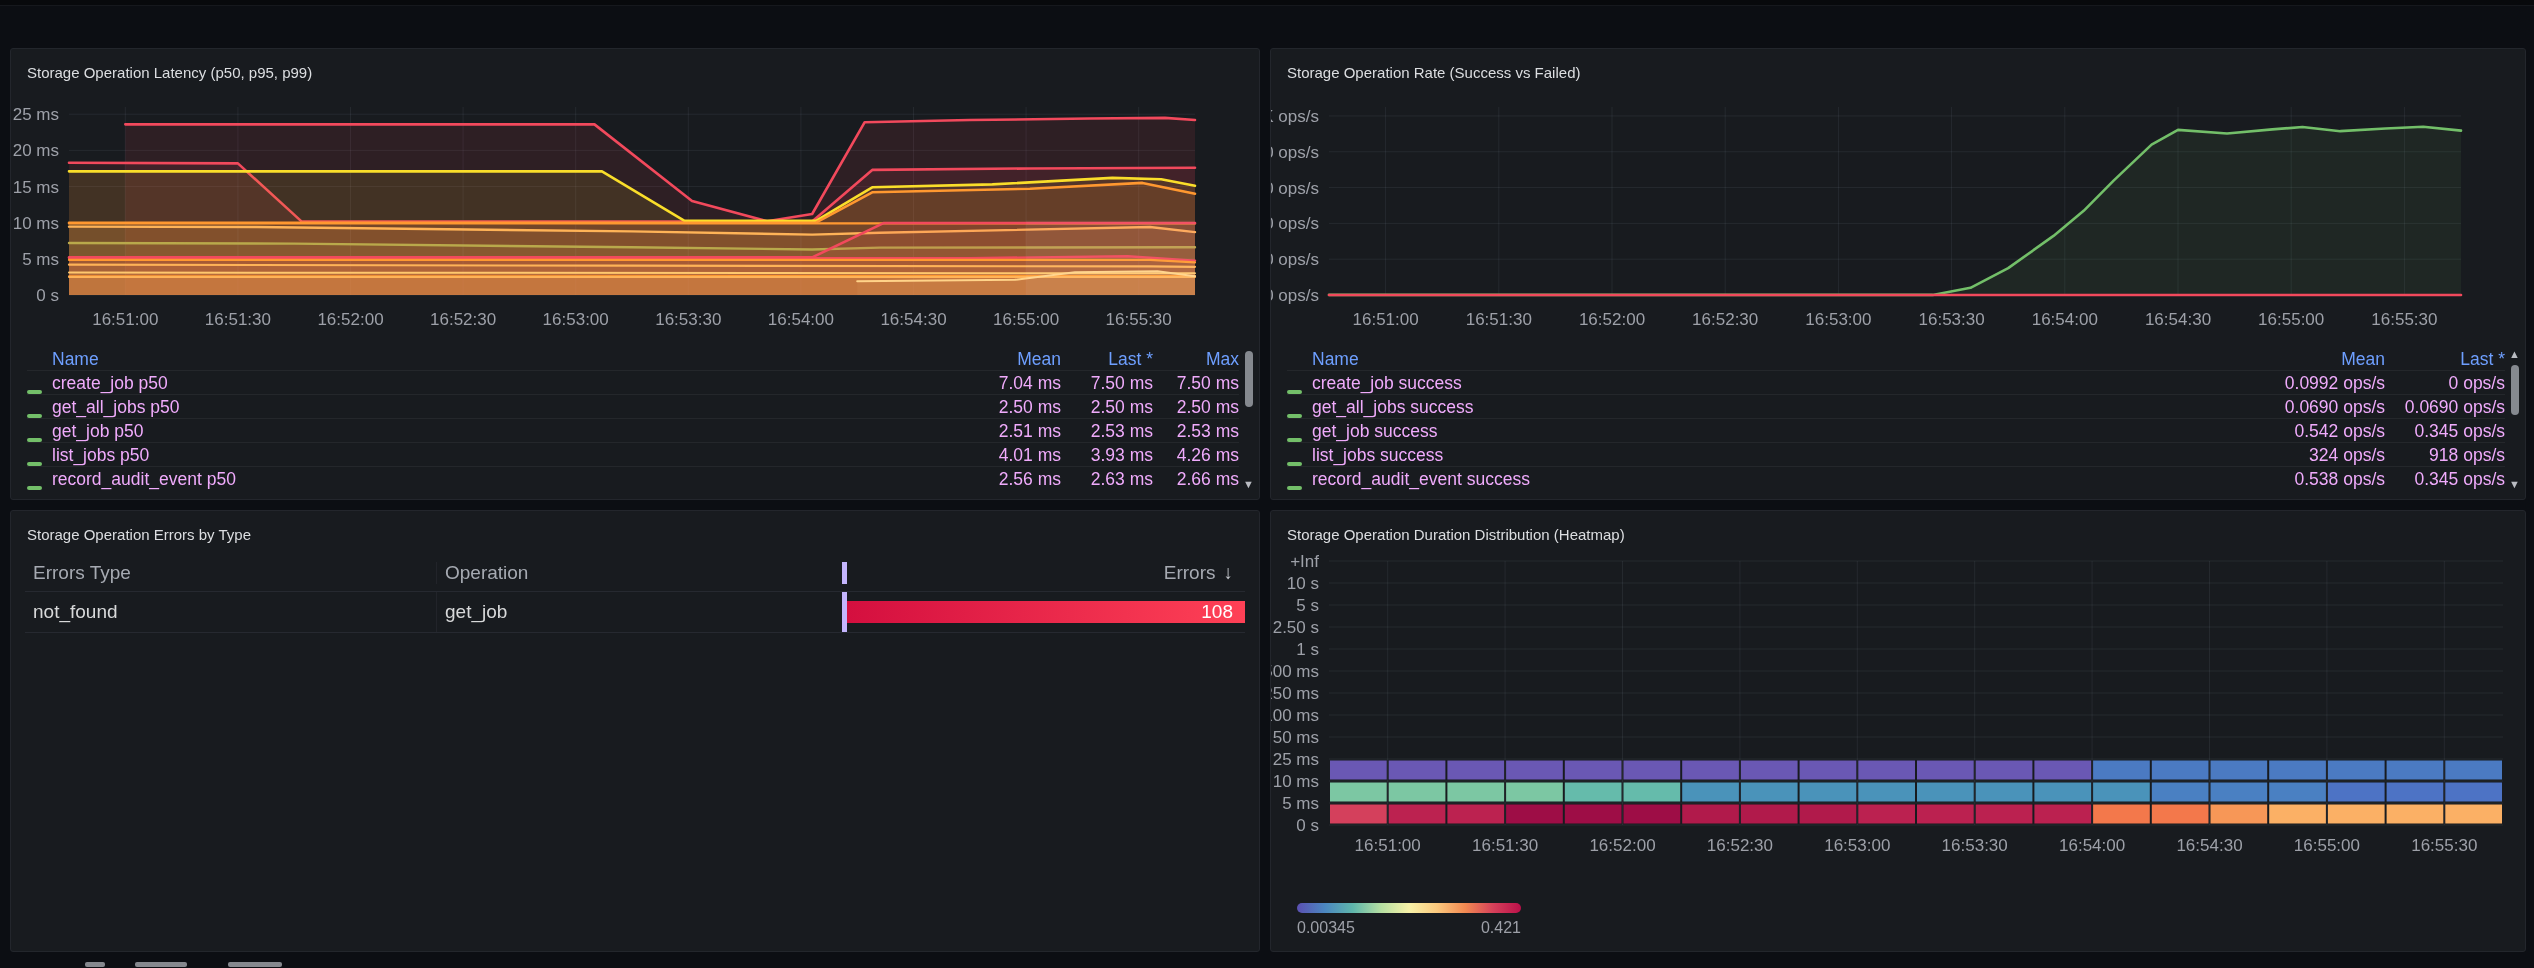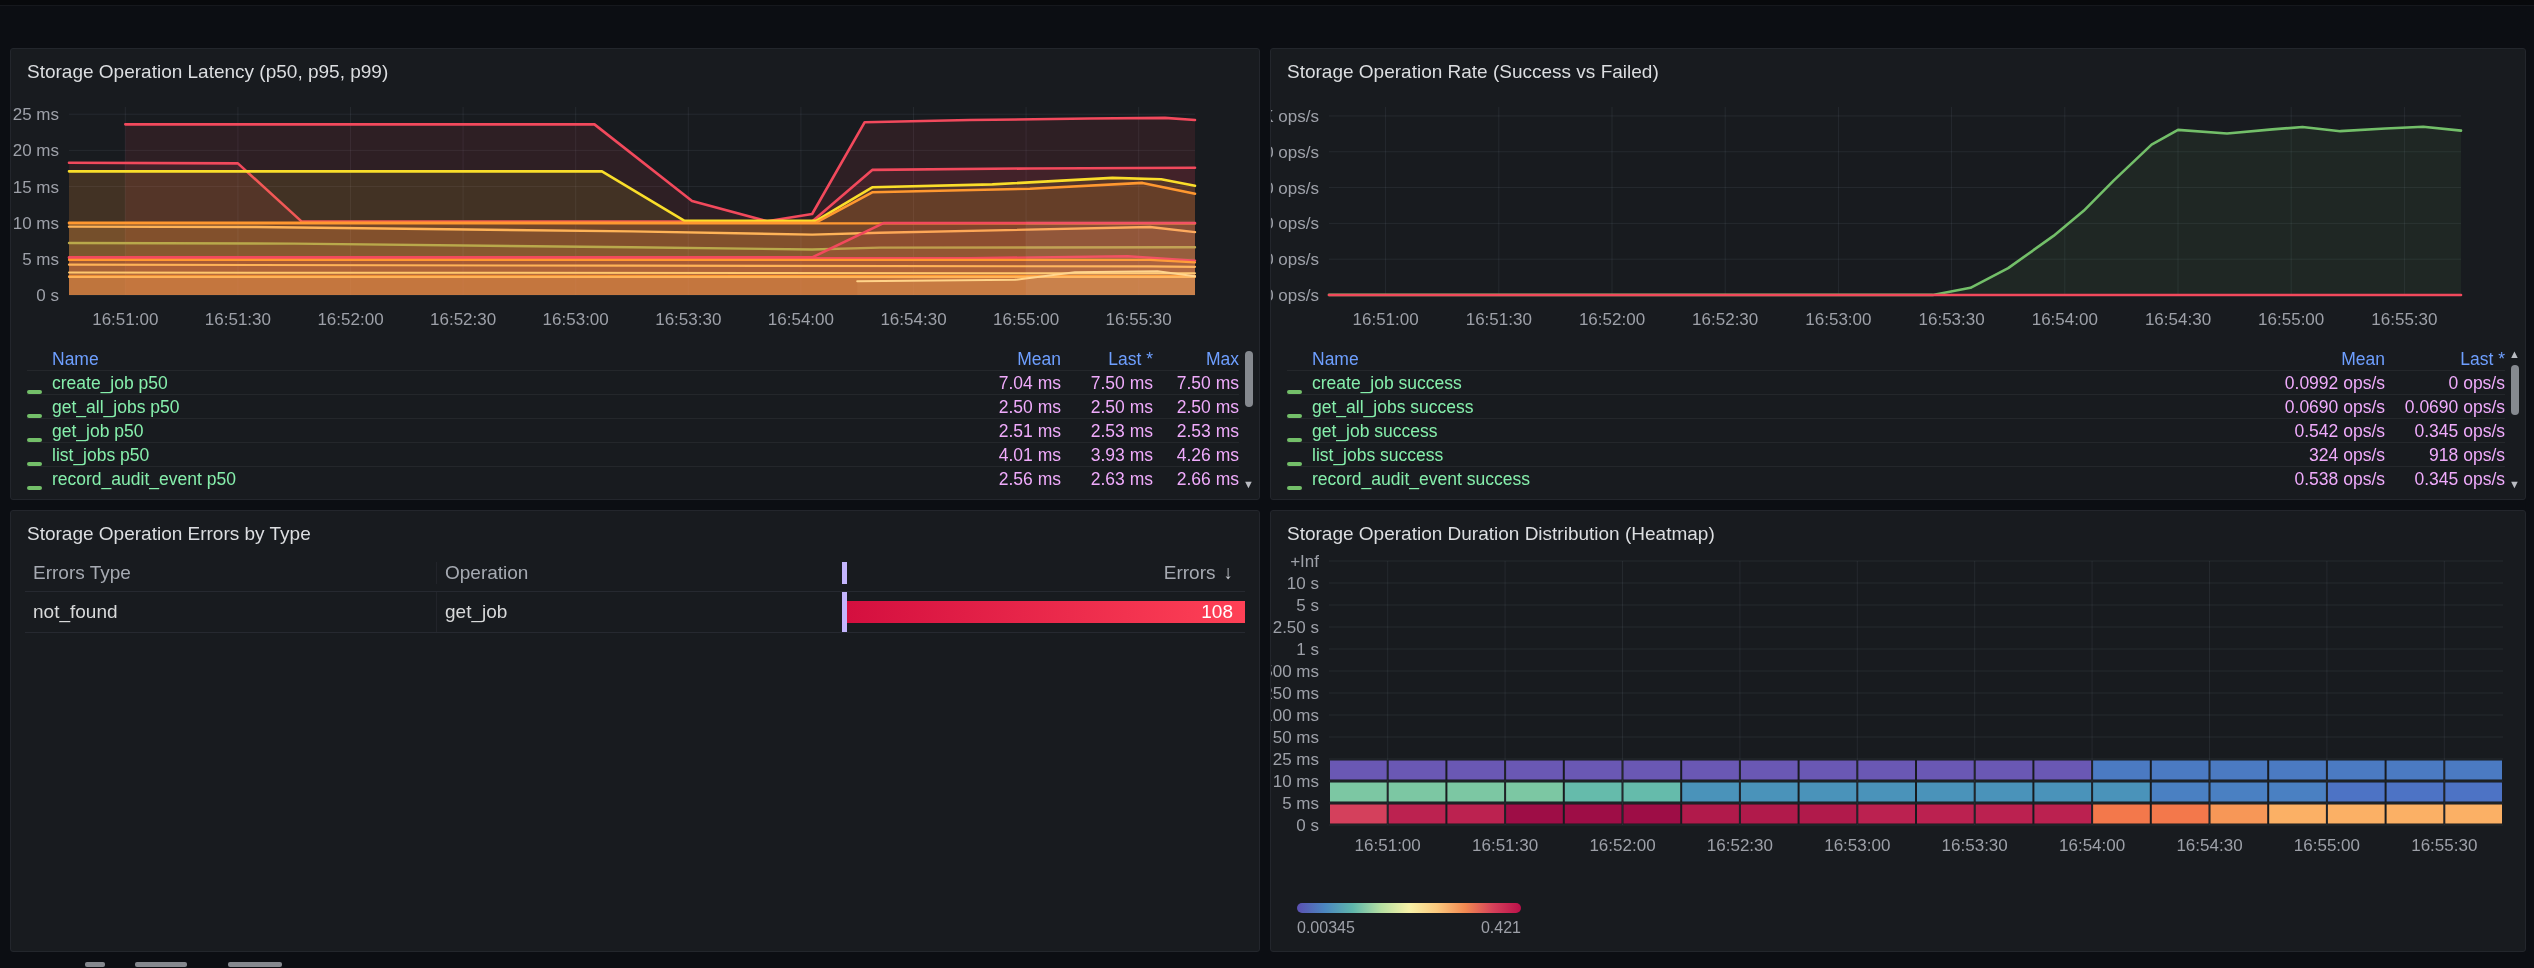--- a/index.html
+++ b/index.html
@@ -9,30 +9,30 @@
   .sect{position:absolute;left:26px;top:12px;display:flex;align-items:center;gap:14px;
         font-size:24px;font-weight:500;color:#d8d9da;cursor:pointer;margin-top:34px;}
   .chev{width:10px;height:10px;border-right:2px solid #c7cad0;border-bottom:2px solid #c7cad0;
         transform:rotate(45deg);margin-top:-6px;}
   .panel{position:absolute;background:#181b1f;border:1px solid #23262c;border-radius:3px;}
   #p-latency{left:10px;top:48px;width:1248px;height:450px;}
   #p-rate{left:1270px;top:48px;width:1254px;height:450px;}
   #p-errors{left:10px;top:510px;width:1248px;height:440px;}
   #p-heatmap{left:1270px;top:510px;width:1254px;height:440px;}
   .ptitle{height:34px;display:flex;align-items:center;padding:6px 16px 0 16px;
-          font-size:19px;font-weight:500;color:#dcdee1;white-space:nowrap;}
+          font-size:15px;font-weight:500;color:#dcdee1;white-space:nowrap;}
   .chart-svg{position:absolute;left:0;top:36px;}
   svg text{font-size:17px;fill:#9da0a8;}
   .legend{position:absolute;left:16px;right:20px;top:300px;font-size:17.5px;}
   .lrow{display:flex;align-items:flex-end;height:23px;border-top:1px solid rgba(255,255,255,.055);}
   .lhead{border-top:none;height:21px;}
   .lhead .lname,.lhead .lv{color:#6e9fff;font-weight:500;}
   .swsp{width:25px;flex:none;}
   .sw{width:15px;height:4px;border-radius:2px;margin-right:10px;flex:none;}
-  .lname{flex:1;color:#86efac;white-space:nowrap;overflow:hidden;}
+  .lname{flex:1;color:#f0abfc;white-space:nowrap;overflow:hidden;}
   .lv{text-align:right;color:#f0abfc;white-space:nowrap;}
   .sb-thumb{position:absolute;width:8px;background:#85898f;border-radius:4px;}
   .sb-arrow{position:absolute;font-size:11px;color:#b9bcc2;line-height:11px;}
   .etable{position:absolute;left:14px;right:14px;top:44px;}
   .ehead{display:flex;height:36px;align-items:center;color:#a6aab2;font-size:19px;
          border-bottom:1px solid #262930;}
   .erow{display:flex;height:40px;align-items:stretch;border-bottom:1px solid #262930;
         font-size:19px;color:#d8d9da;}
   .ec{display:flex;align-items:center;padding-left:8px;box-sizing:border-box;}
   .ec1{width:412px;border-right:1px solid #22242a;}

